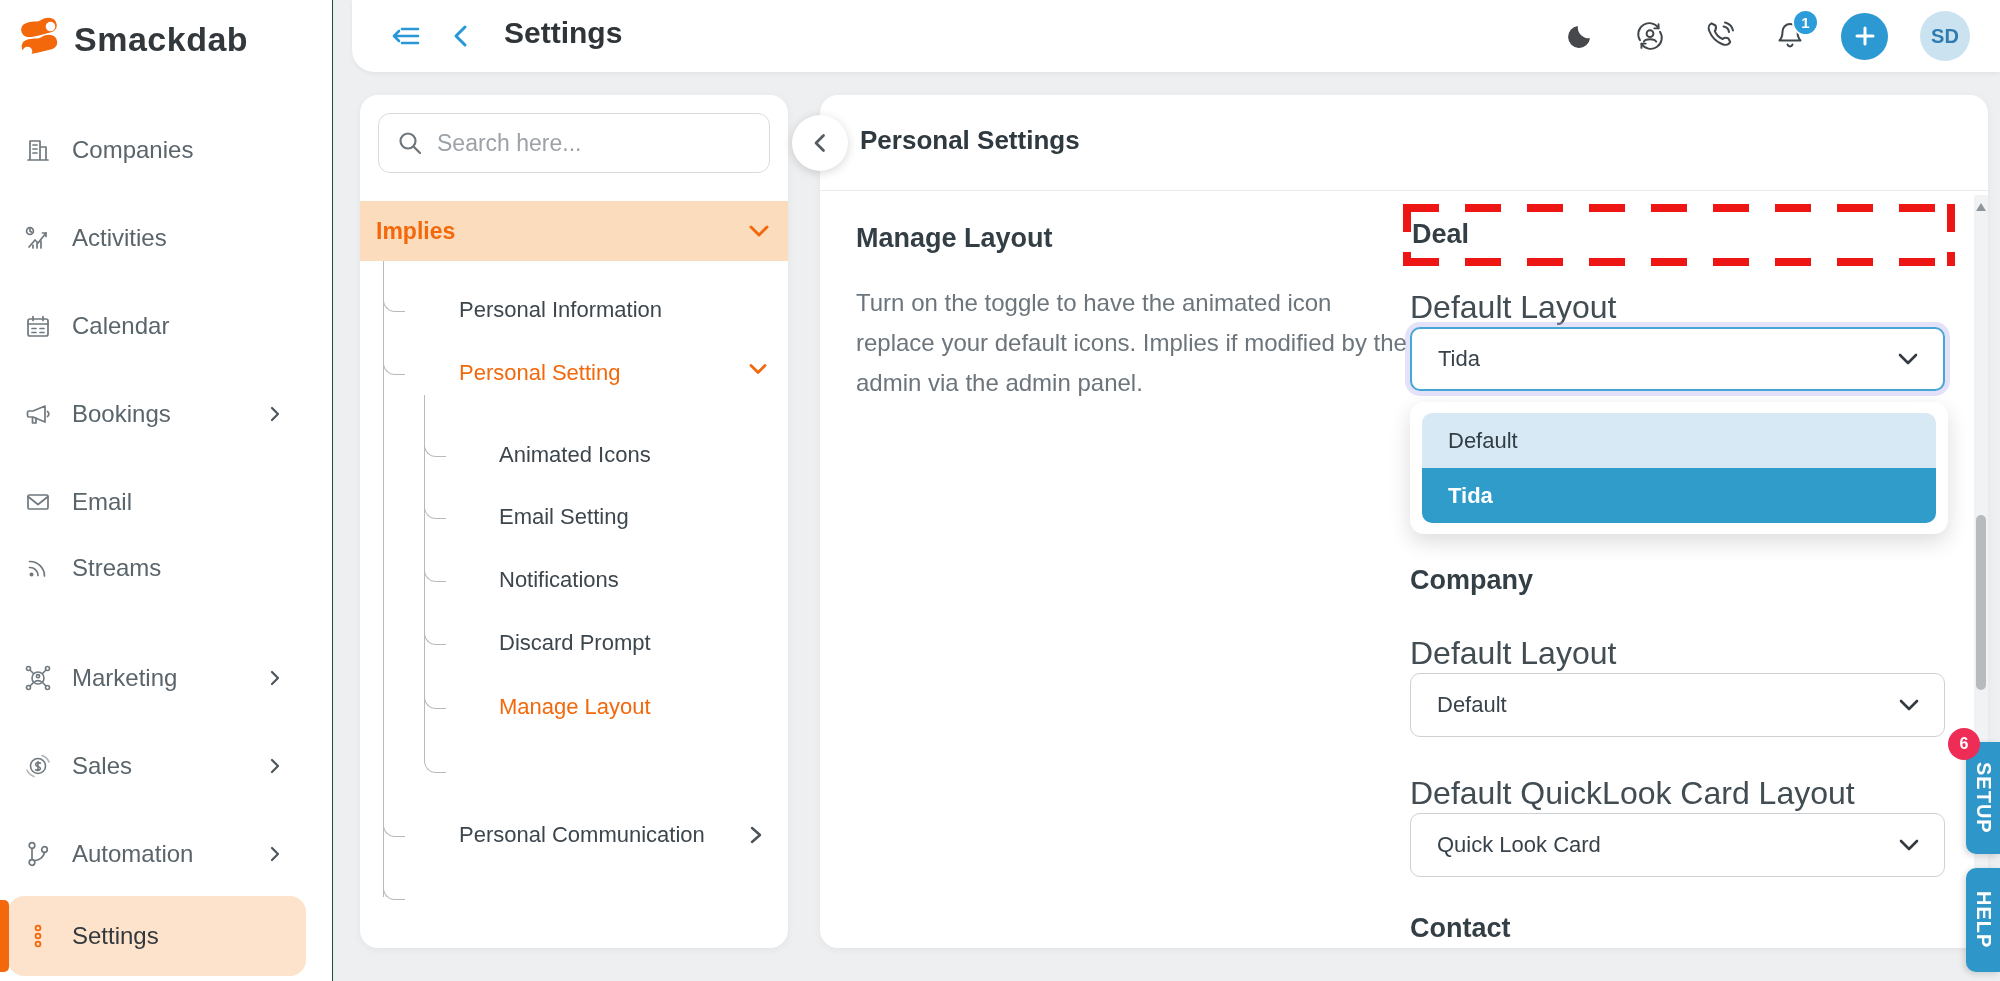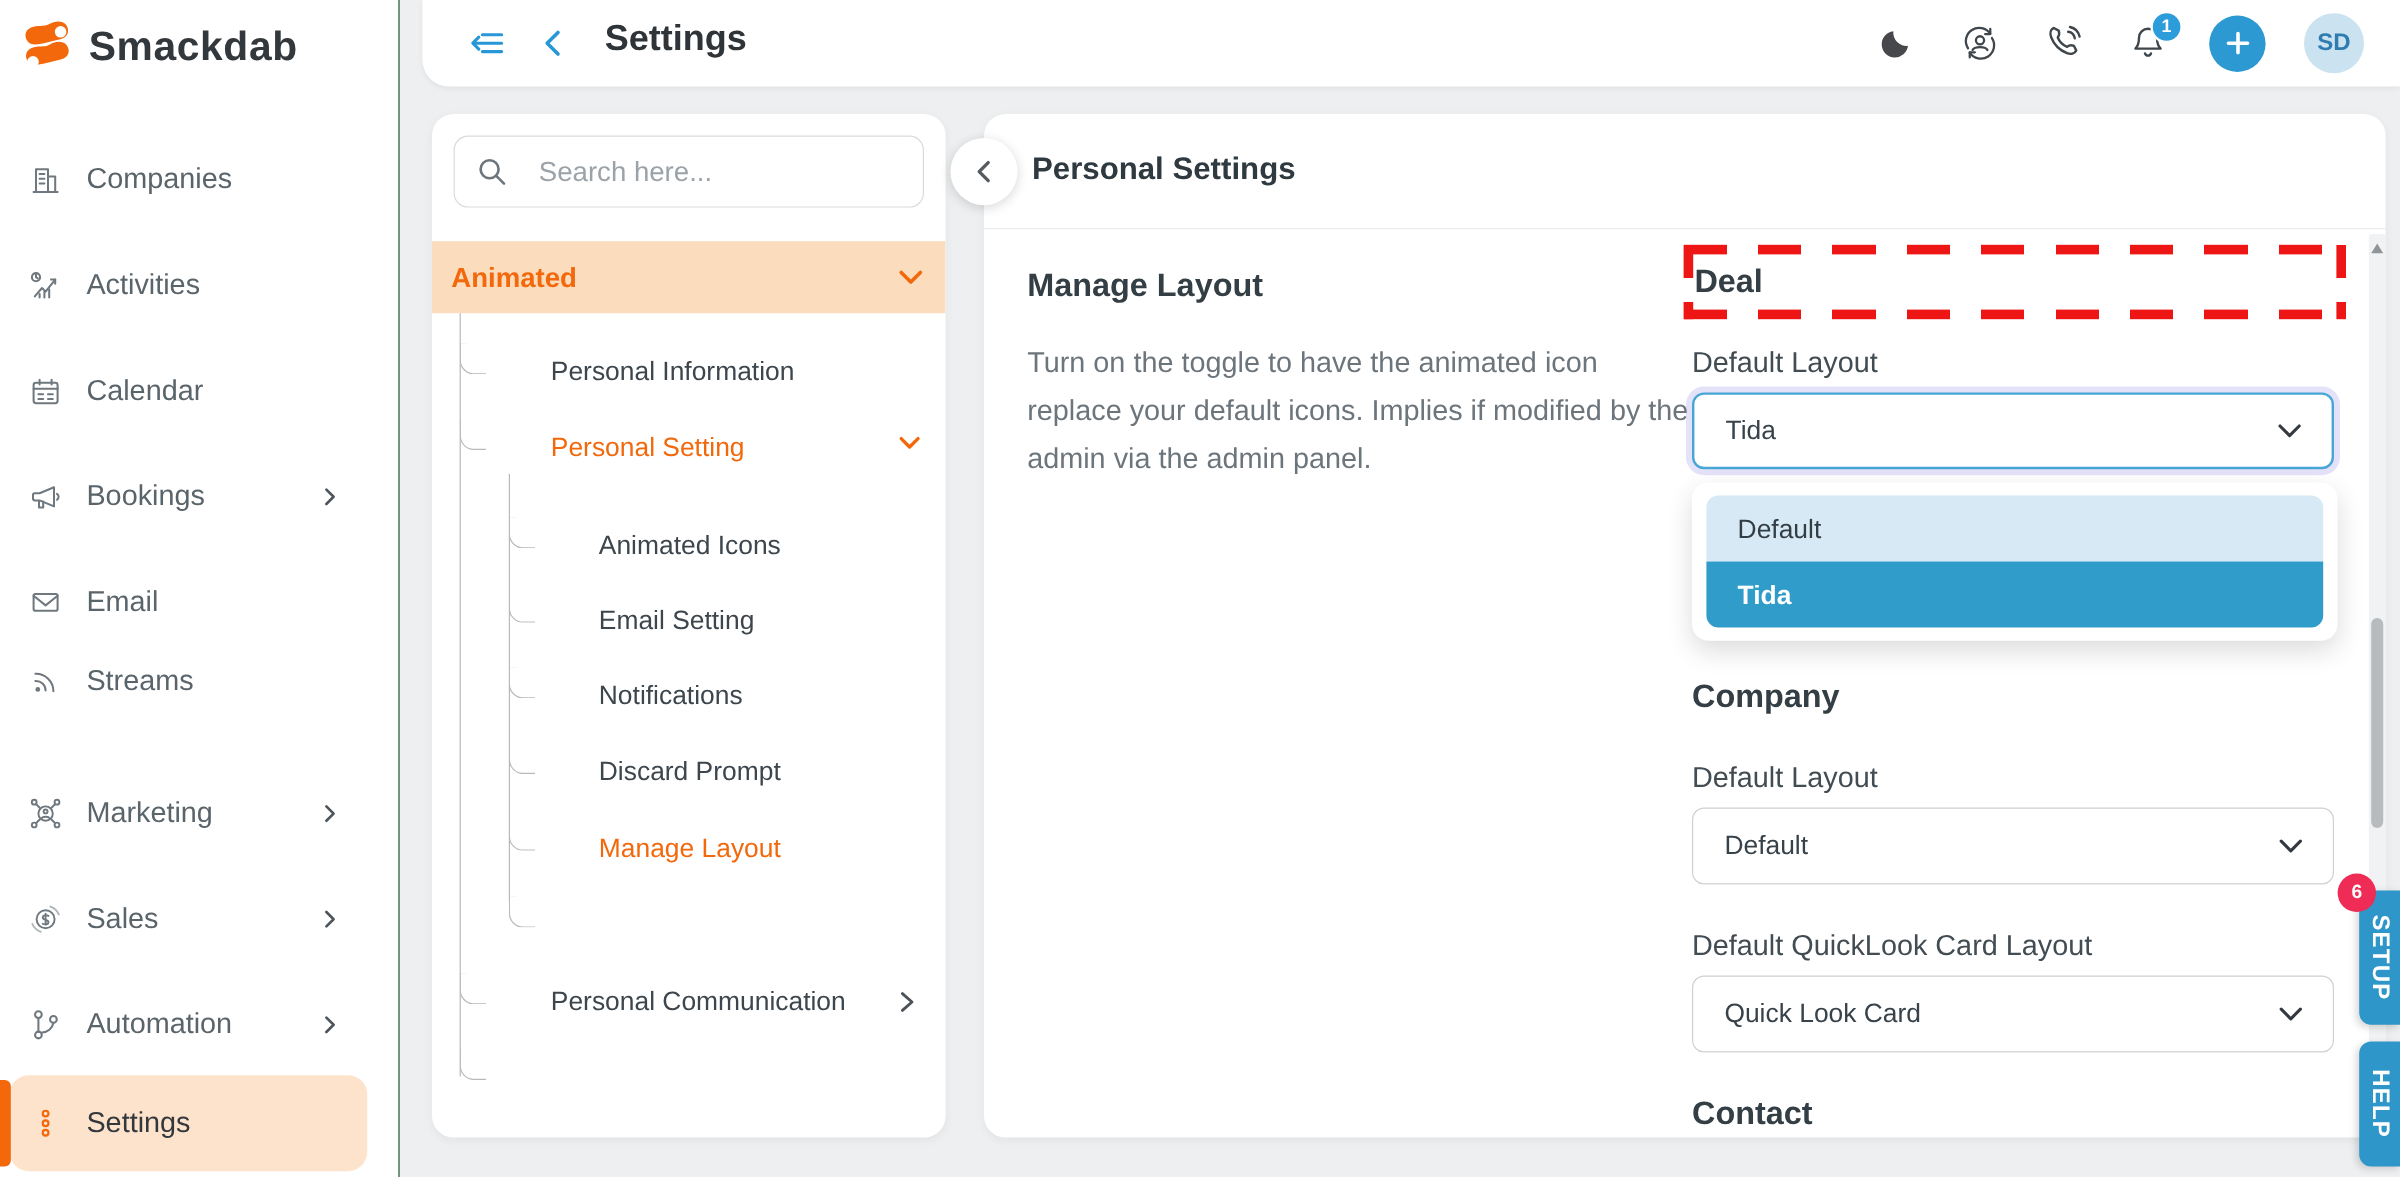--- a/index.html
+++ b/index.html
@@ -67,21 +67,21 @@
 
   
   .tree-panel {
     position:absolute; left:360px; top:95px; width:428px; height:853px;
     background:#fff; border-radius:18px; box-shadow:0 2px 8px rgba(0,0,0,.05);
     overflow:hidden; z-index:2;
   }
   .search-box {
     position:absolute; left:18px; top:18px; width:392px; height:60px;
     border:1.5px solid #d8dbdd; border-radius:12px; background:#fff;
-    display:flex; align-items:center; padding:0 16px; gap:24px;
+    display:flex; align-items:center; padding:0 16px; gap:12px;
   }
   .search-box input {
     border:none; outline:none; font-size:23px; color:#3d464d; width:100%;
     font-family:"Liberation Sans", sans-serif; background:transparent;
   }
   .search-box input::placeholder { color:#9ba2a8; }
   .group-row {
     position:absolute; left:0; top:106px; width:428px; height:60px;
     background:#fbddbe; display:flex; align-items:center; cursor:pointer;
   }
@@ -112,21 +112,21 @@
   .panel-title { position:absolute; left:40px; top:30px; font-size:26px; font-weight:600; color:#2f3940; }
   .panel-divider { position:absolute; left:0; top:95px; width:1168px; height:0; border-top:1.5px solid #e9ebed; }
 
   .section-heading { font-size:27px; font-weight:600; color:#333e45; }
   .manage-title { position:absolute; left:36px; top:128px; }
   .manage-desc {
     position:absolute; left:36px; top:188px; width:552px;
     font-size:24px; line-height:40px; color:#6c757c;
   }
 
-  .rc-label { position:absolute; font-size:24px; color:#424c53; }
+  .rc-label { position:absolute; font-size:32px; color:#424c53; }
   .select-box {
     position:absolute; width:535px; height:64px; background:#fff;
     border:1.5px solid #cdd1d4; border-radius:10px;
     display:flex; align-items:center; padding:0 26px; cursor:pointer;
   }
   .select-box .sel-text { font-size:22px; color:#38424a; }
   .select-box .sel-chevron { position:absolute; right:22px; width:26px; height:26px; }
   .select-box.focused {
     border:2px solid #48a6d7;
     box-shadow:0 0 0 5px rgba(177,171,238,.35);
@@ -396,21 +396,21 @@
       <span>
         <svg width="30" height="30" viewBox="0 0 30 30" fill="none" stroke="#6e767c" stroke-width="2.2" stroke-linecap="round">
           <circle cx="13" cy="13" r="7.5"></circle>
             <path d="M19 19l6 6"></path>
         </svg>
       </span>
       <input type="text" placeholder="Search here..." style="">
     </div>
 
     <div class="group-row">
-      <span class="group-label">Animated</span>
+      <span class="group-label">Implies</span>
       <span class="group-chevron">
         <svg width="22" height="16" viewBox="0 0 22 16" fill="none" stroke="#f2680b" stroke-width="3" stroke-linecap="round" stroke-linejoin="round">
             <path d="M3 4l8 8 8-8"></path>
           </svg>
       </span>
     </div>
 
     <div class="trunk" style="left:23px; top:166px; height:636px;"></div>
     <div class="trunk" style="left:64px; top:300px; height:356px;"></div>
 

